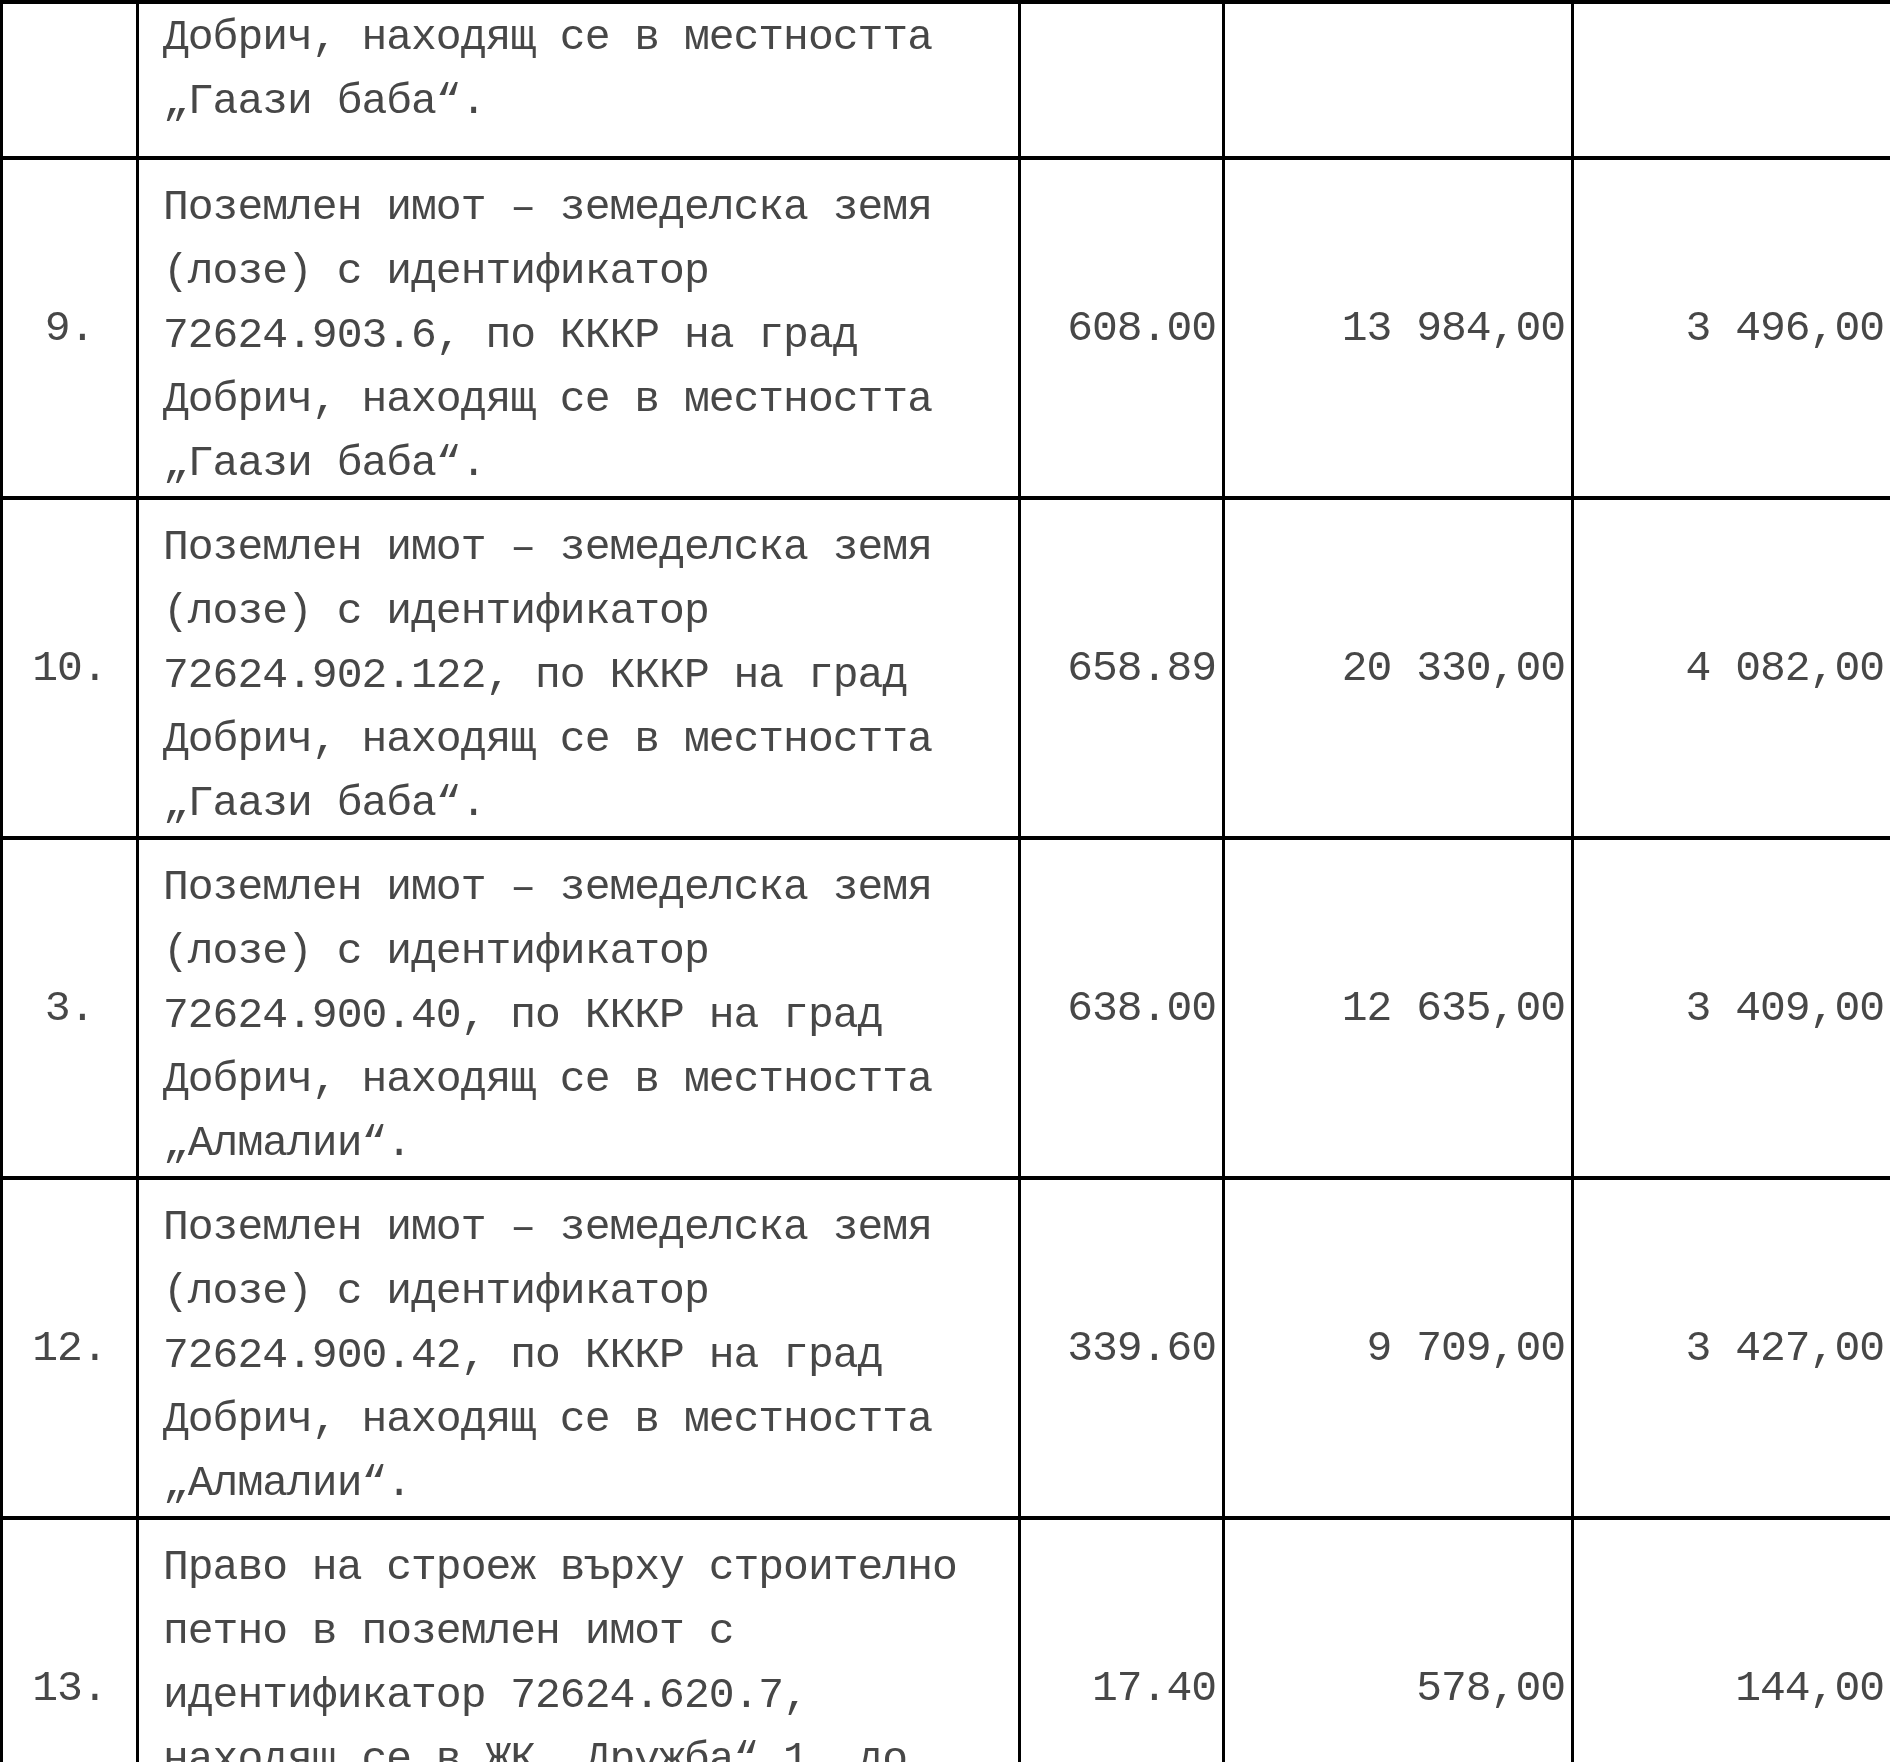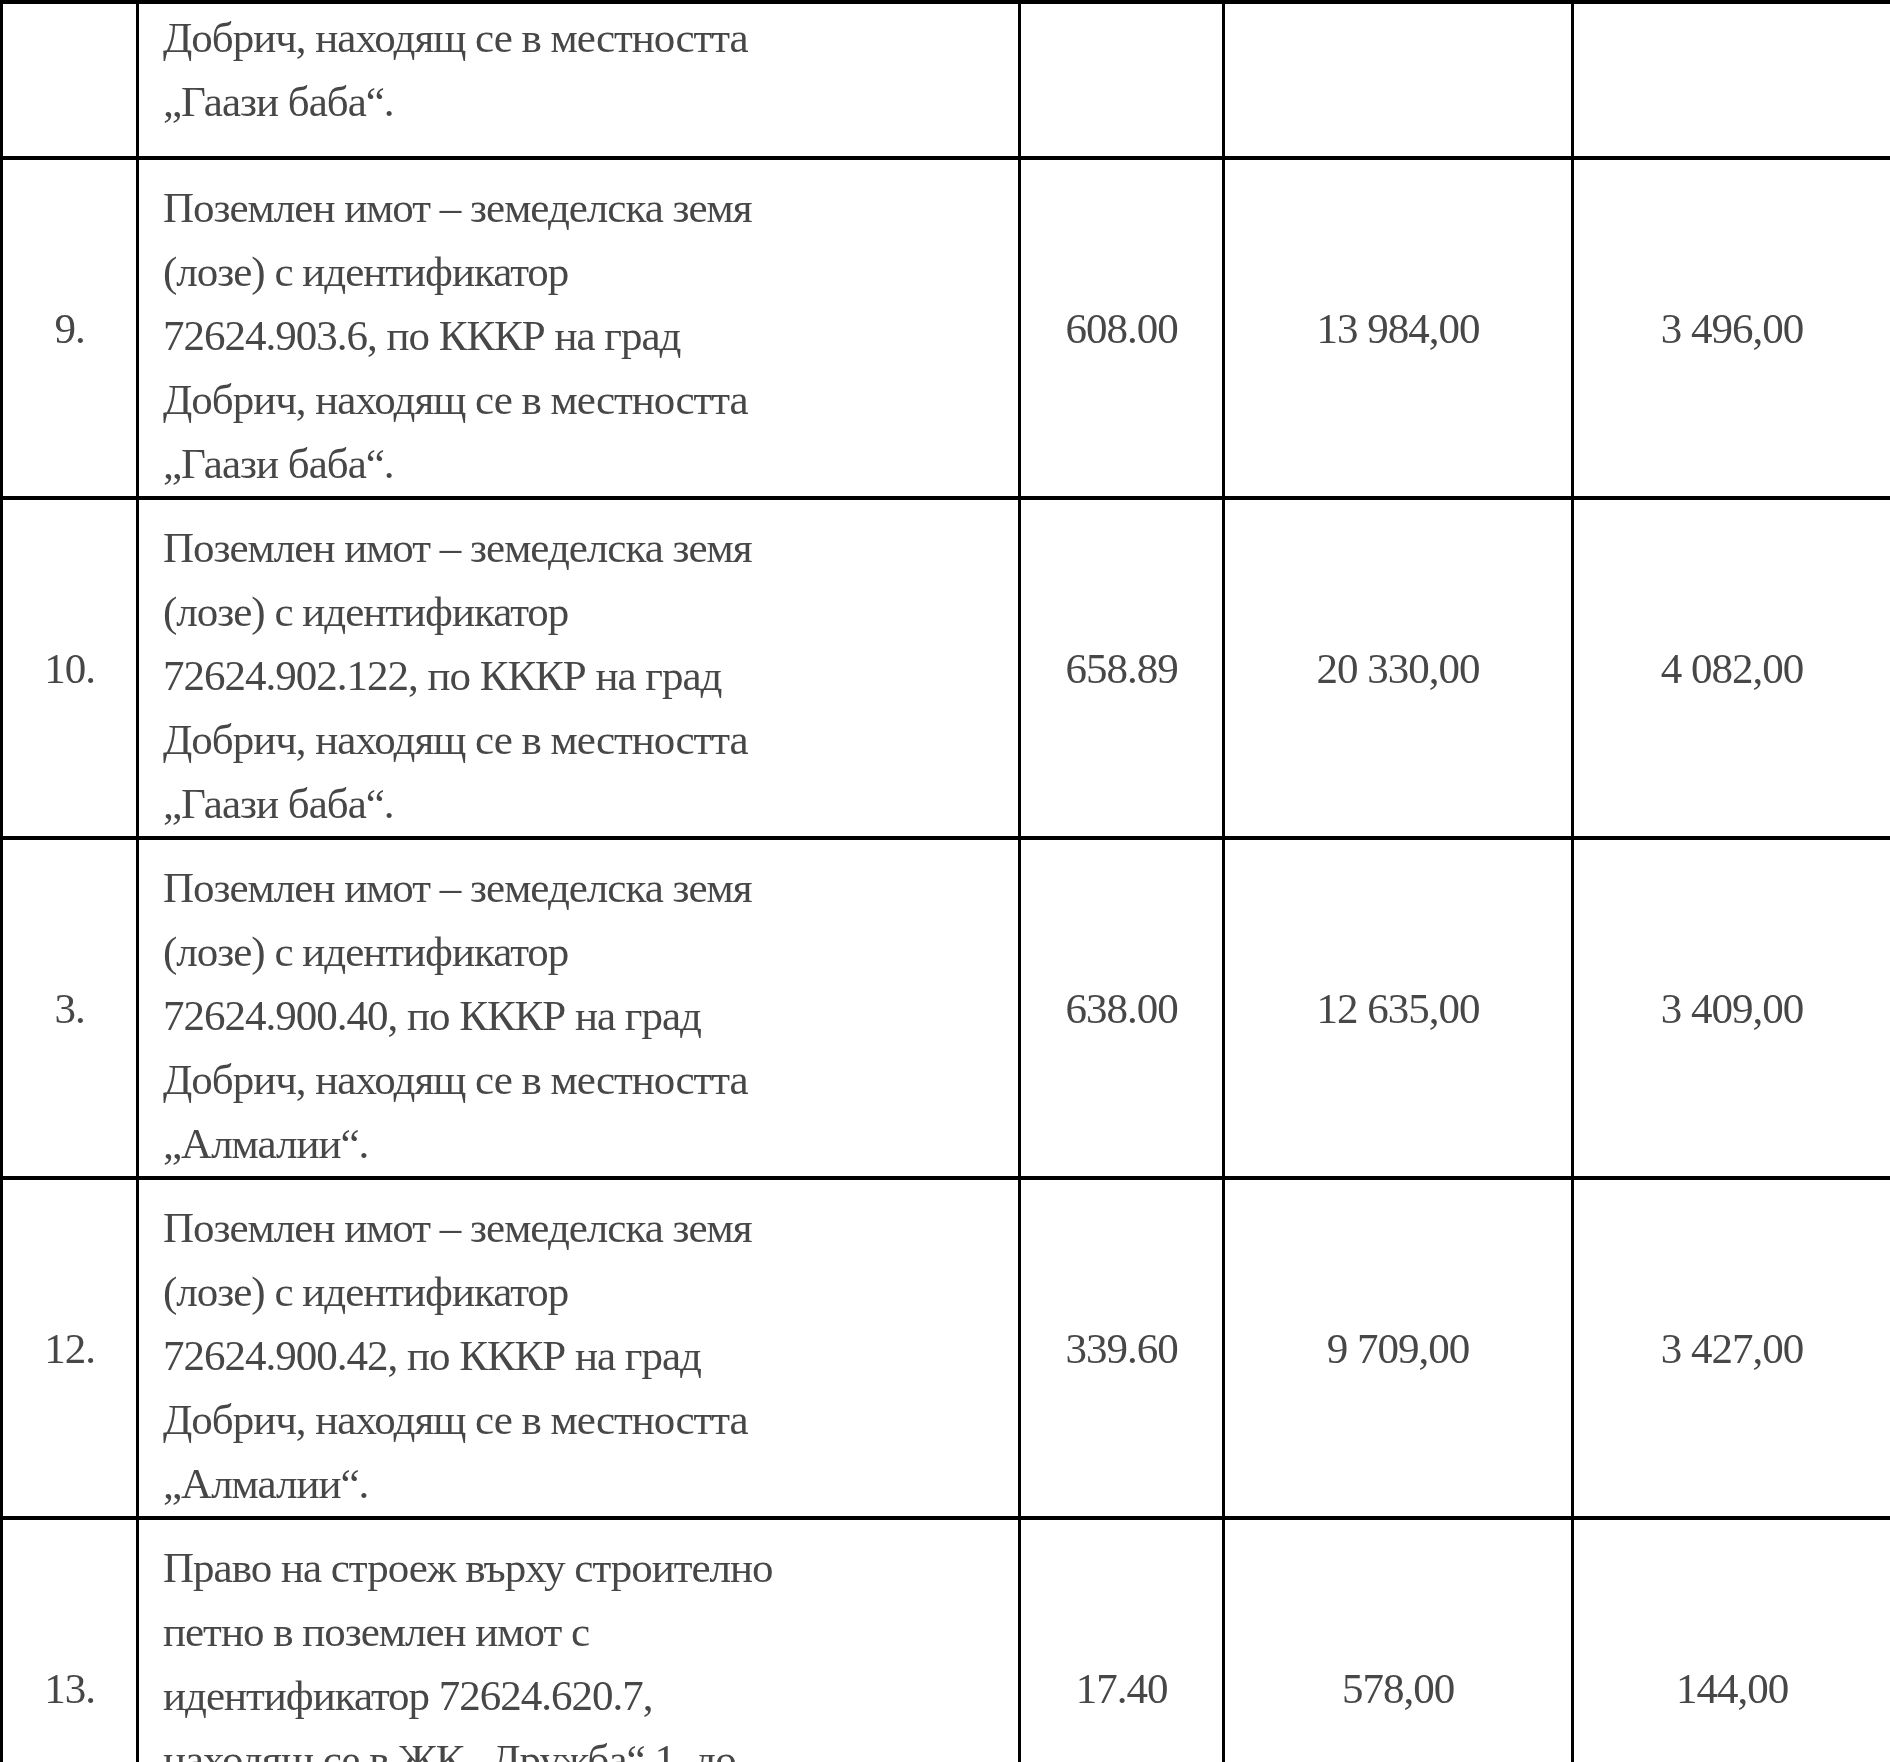--- a/index.html
+++ b/index.html
@@ -18,21 +18,21 @@
     table-layout: fixed;
     width: 1890px;
     height: 1762px;
     background: #ffffff;
   }
   table.doc-table td {
     border-top: 4px solid #000000;
     border-bottom: 4px solid #000000;
     border-left: 3px solid #000000;
     border-right: 3px solid #000000;
-    font-family: Liberation Serif, serif;
+    font-family: Liberation Mono, monospace;
     color: #474747;
     font-size: 43px;
     letter-spacing: -1px;
     overflow: hidden;
   }
   td.num-cell {
     text-align: center;
     vertical-align: middle;
     padding: 0 4px;
   }
@@ -40,21 +40,21 @@
     vertical-align: top;
     text-align: left;
     padding: 16px 20px 0 24px;
     line-height: 64px;
     white-space: pre-line; 
   }
   tr.row-partial td.desc-cell {
     padding-top: 2px;
   }
   td.val-cell {
-    text-align: center;
+    text-align: right;
     vertical-align: middle;
     padding: 0 6px;
     white-space: nowrap;
   }
   tr.row-partial { height: 156px; }
   tr.row-std     { height: 330px; }
   tr.row-12      { height: 301px; }
   tr.row-13      { height: 315px; }
 </style>
 </head>

